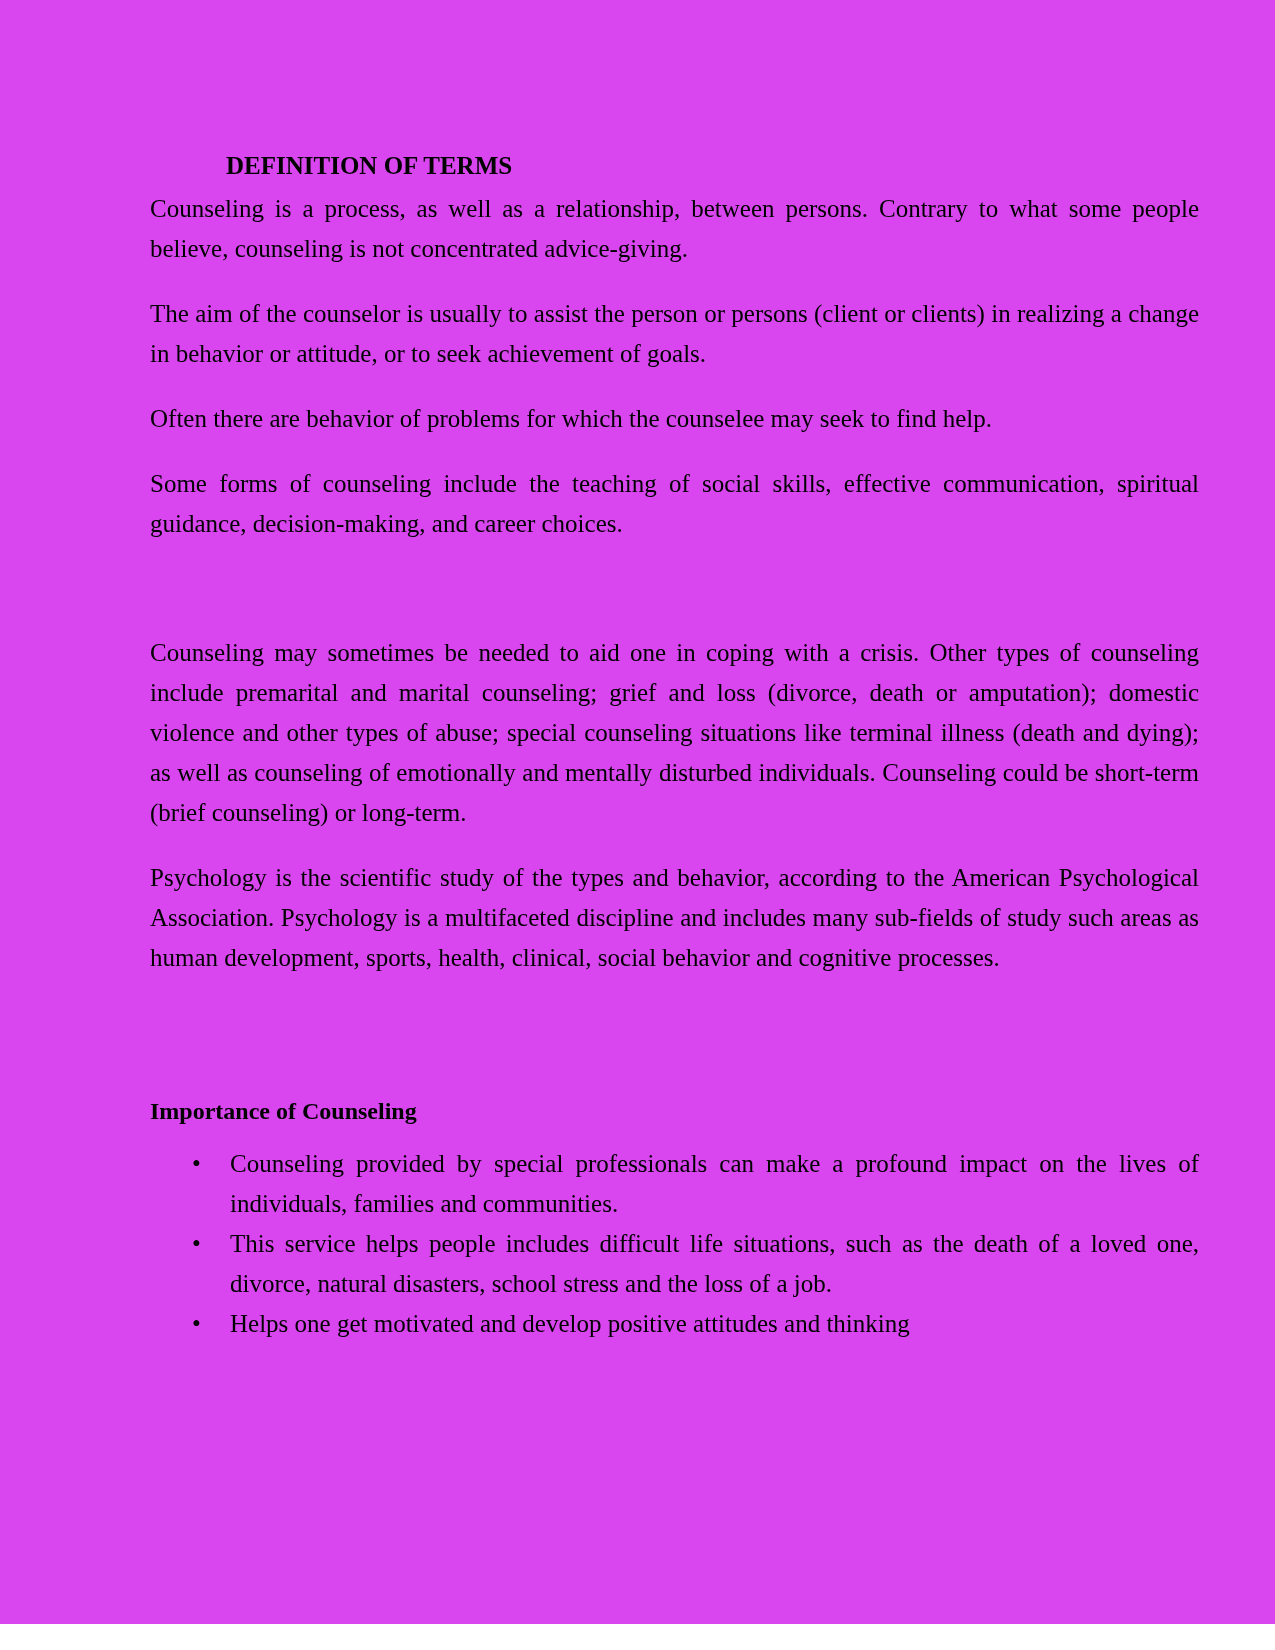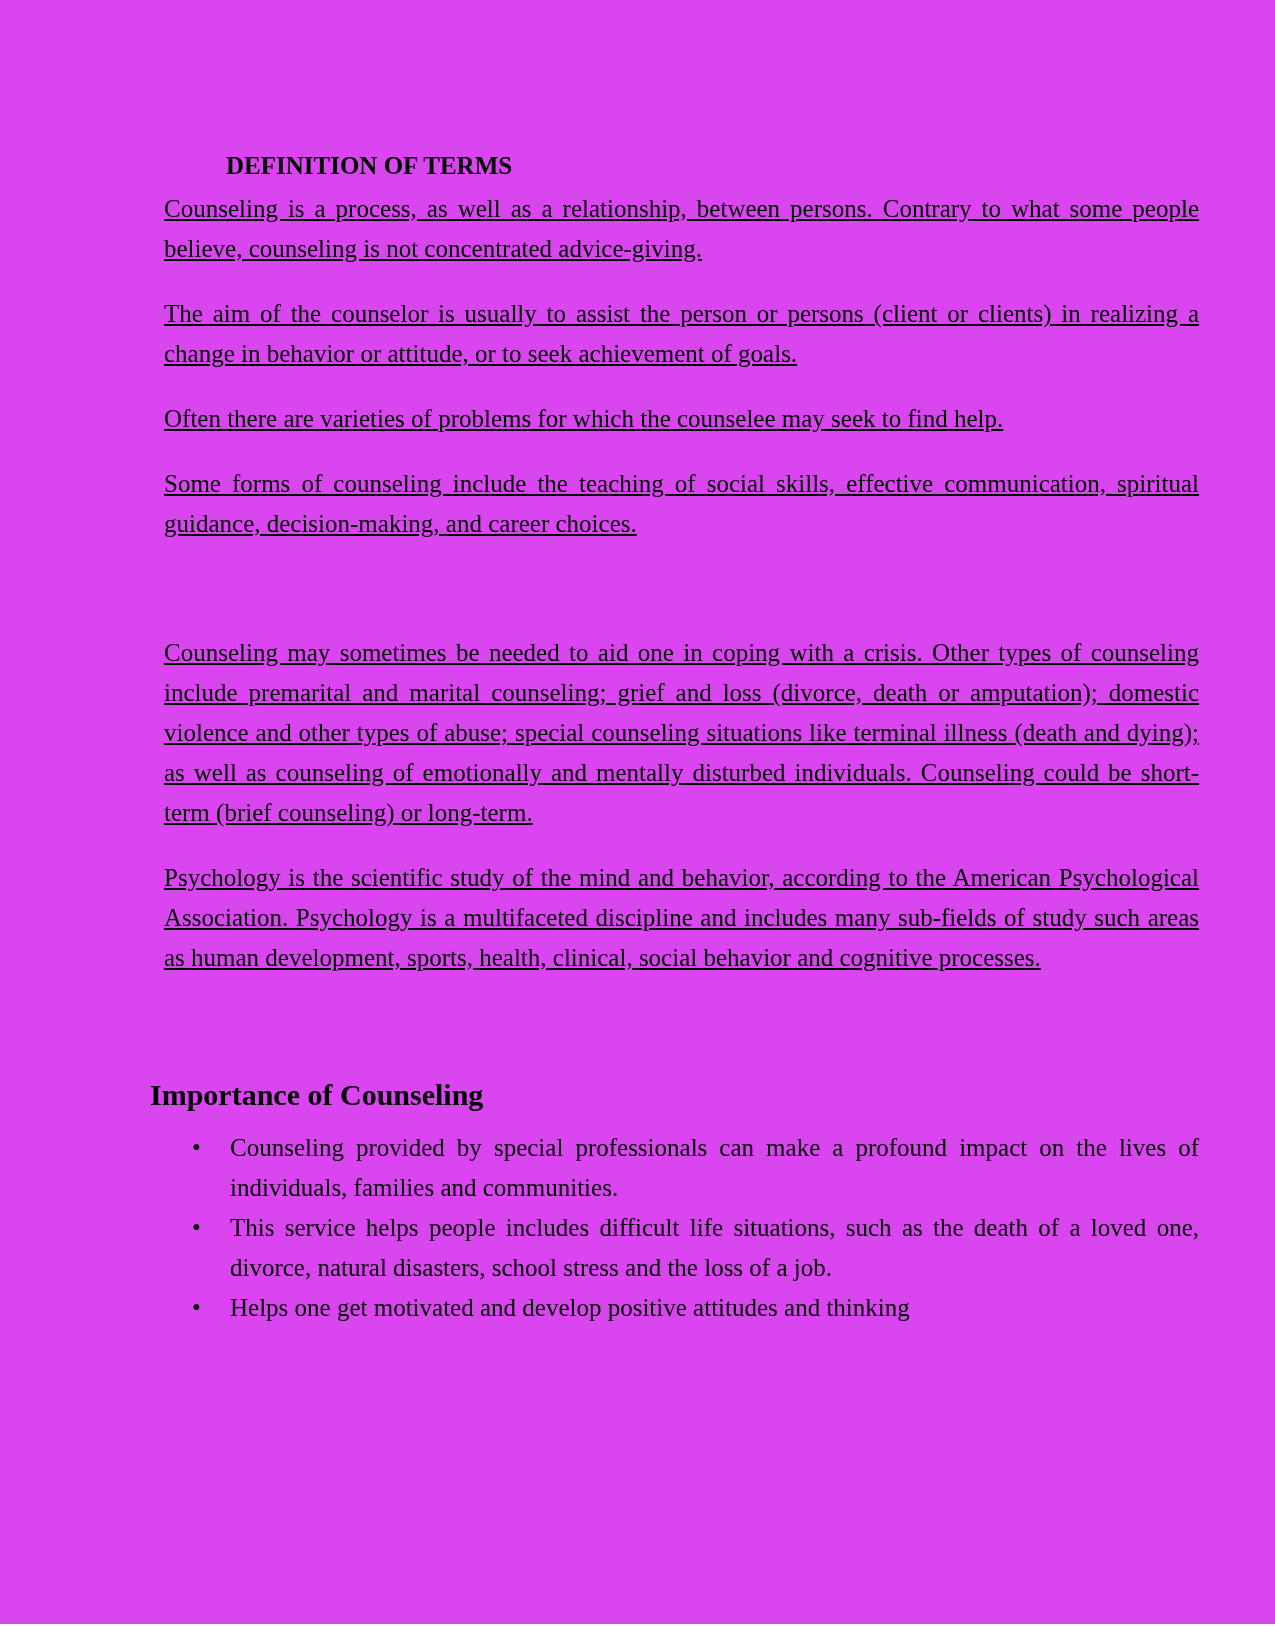--- a/index.html
+++ b/index.html
@@ -21,30 +21,29 @@
     overflow: hidden;
   }
   .doc-title {
     font-size: 25px;
     font-weight: bold;
     text-indent: 76px;
     margin: 0 0 3px 0;
     text-align: left;
   }
   .para {
-    margin: 0 0 25px 14px;
+    margin: 0 0 25px 0;
     text-align: justify;
-    text-decoration: underline;
   }
   .spacer-lg { height: 64px; }
   .spacer-xl { height: 72px; }
   .section-heading {
-    font-size: 30px;
+    font-size: 24px;
     font-weight: bold;
-    margin: 0 0 13px 0;
+    margin: 16px 0 13px 0;
     text-align: left;
   }
   .bullet-list {
     margin: 0;
     padding: 0;
     list-style: none;
   }
   .bullet-item {
     display: flex;
     margin: 0;
@@ -64,30 +63,30 @@
 <body>
 
 <div class="page">
 
   <h1 class="doc-title">DEFINITION OF TERMS</h1>
 
   <p class="para">Counseling is a process, as well as a relationship, between persons. Contrary to what some people believe, counseling is not concentrated advice-giving.</p>
 
   <p class="para">The aim of the counselor is usually to assist the person or persons (client or clients) in realizing a change in behavior or attitude, or to seek achievement of goals.</p>
 
-  <p class="para">Often there are varieties of problems for which the counselee may seek to find help.</p>
+  <p class="para">Often there are behavior of problems for which the counselee may seek to find help.</p>
 
   <p class="para">Some forms of counseling include the teaching of social skills, effective communication, spiritual guidance, decision-making, and career choices.</p>
 
   <div class="spacer-lg"></div>
 
   <p class="para">Counseling may sometimes be needed to aid one in coping with a crisis. Other types of counseling include premarital and marital counseling; grief and loss (divorce, death or amputation); domestic violence and other types of abuse; special counseling situations like terminal illness (death and dying); as well as counseling of emotionally and mentally disturbed individuals. Counseling could be short-term (brief counseling) or long-term.</p>
 
 
-  <p class="para">Psychology is the scientific study of the mind and behavior, according to the American Psychological Association. Psychology is a multifaceted discipline and includes many sub-fields of study such areas as human development, sports, health, clinical, social behavior and cognitive processes.</p>
+  <p class="para">Psychology is the scientific study of the types and behavior, according to the American Psychological Association. Psychology is a multifaceted discipline and includes many sub-fields of study such areas as human development, sports, health, clinical, social behavior and cognitive processes.</p>
 
   <div class="spacer-xl"></div>
 
   <h2 class="section-heading">Importance of Counseling</h2>
 
   <ul class="bullet-list">
     <li class="bullet-item">
       <span class="bullet-marker">•</span>
       <span class="bullet-text">Counseling provided by special professionals can make a profound impact on the lives of individuals, families and communities.</span>
     </li>

